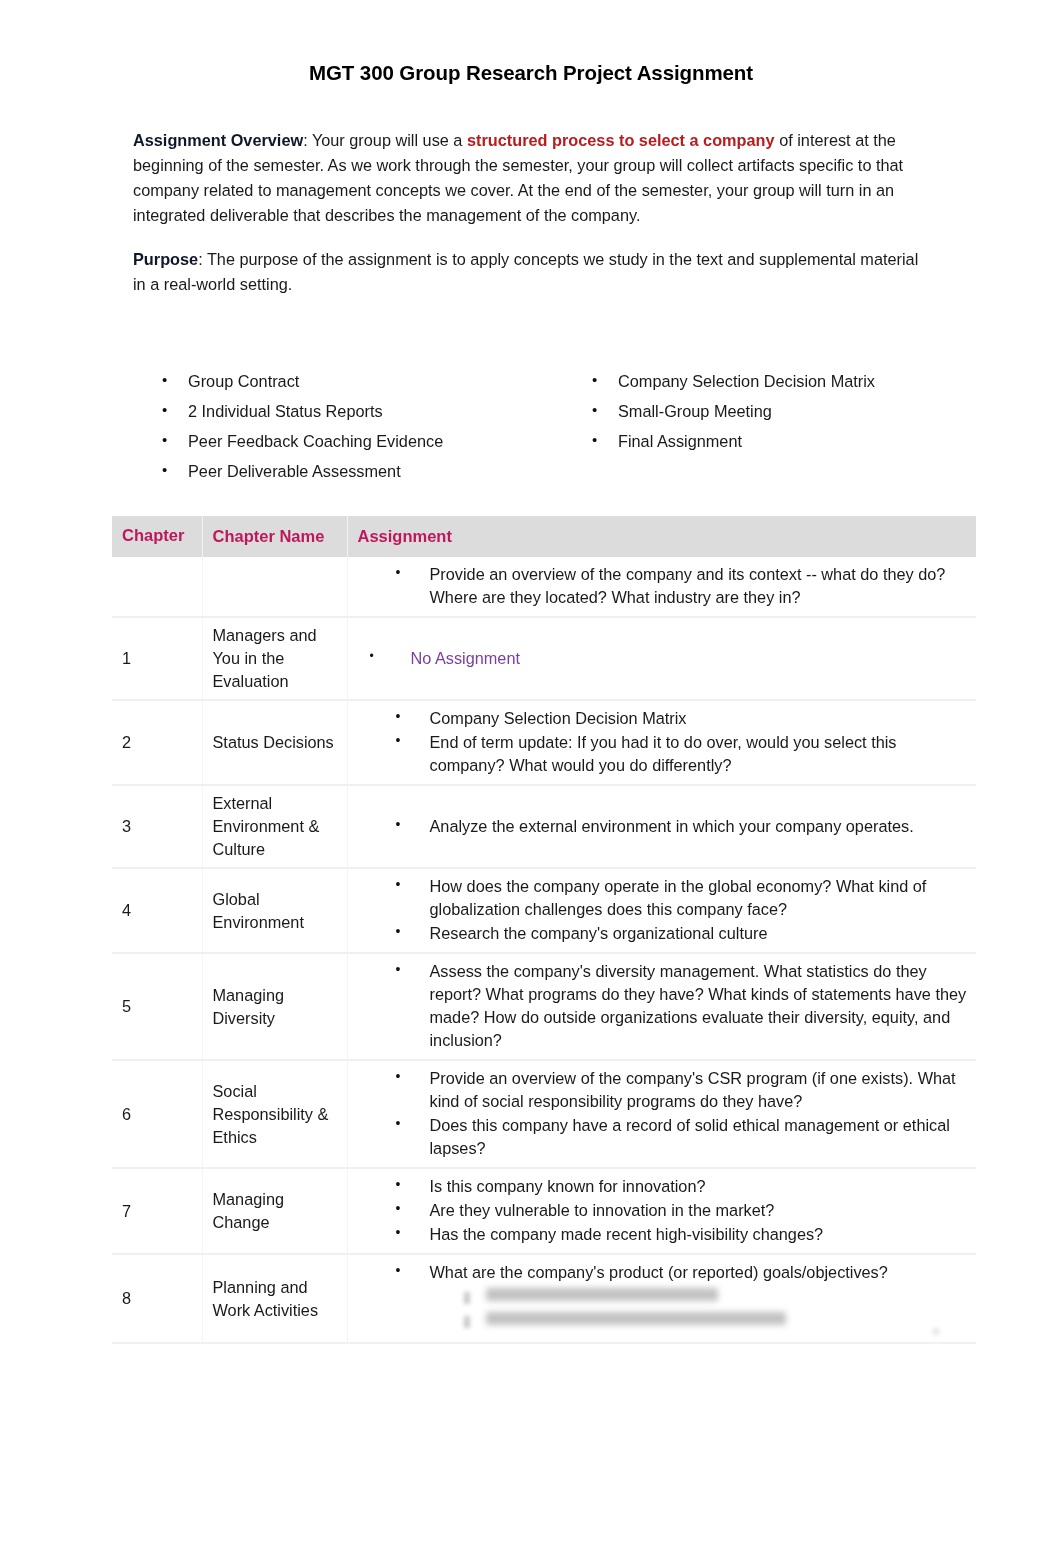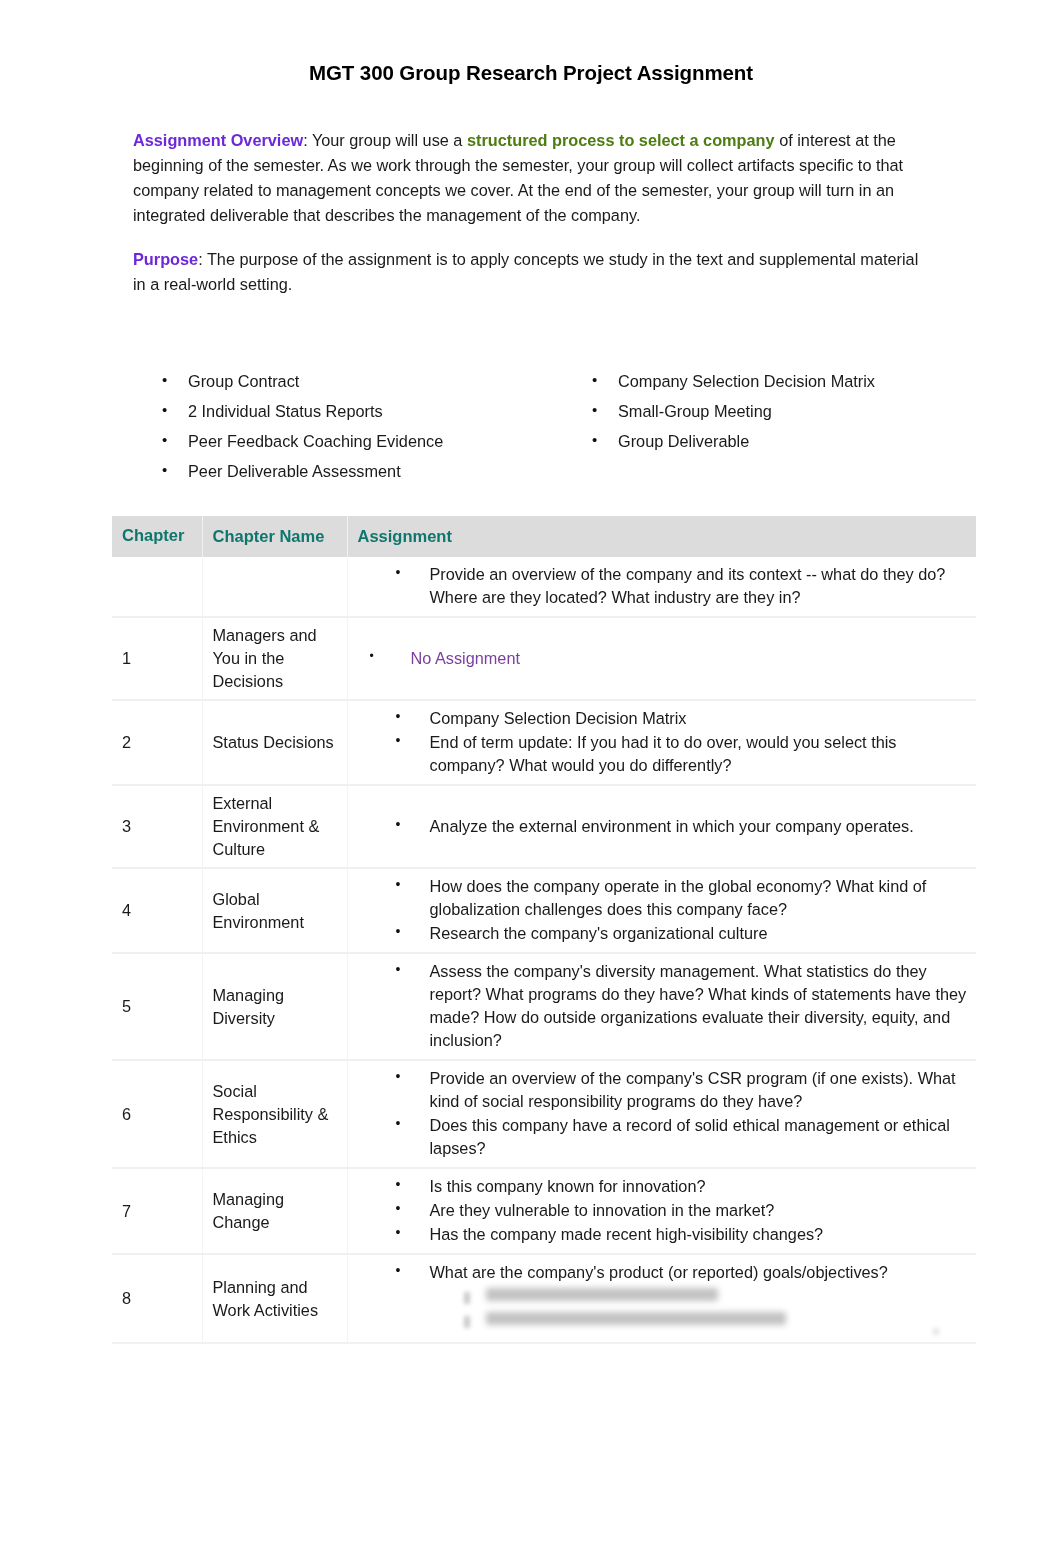--- a/index.html
+++ b/index.html
@@ -49,22 +49,22 @@
     width: 800px;
   }
   p.para {
     margin: 0 0 19px 0;
     font-size: 16.3px;
     line-height: 25px;
     text-align: left;
     color: #1a1a1a;
   }
   p.para:last-child { margin-bottom: 0; }
-  .lead { font-weight: bold; color: #6d28d9; }
-  .inline-strong { font-weight: bold; color: #4d7c0f; }
+  .lead { font-weight: bold; color: #0f172a; }
+  .inline-strong { font-weight: bold; color: #b91c1c; }
 
   
   .deliverables {
     position: absolute;
     left: 150px;
     top: 370px;
     width: 820px;
   }
   .deliv-col {
     position: absolute;
@@ -114,21 +114,21 @@
 
   table.chapters thead th {
     background: #dcdcdc;
     font-weight: bold;
     font-size: 16.5px;
     line-height: 22px;
     text-align: left;
     padding: 9px 8px 10px 10px;
     vertical-align: middle;
     border-right: 1px solid #f2f2f2;
-    color: #0f766e;
+    color: #be185d;
   }
   table.chapters thead th.th-num {
     vertical-align: top;
     width: 90px;
     word-break: break-all;
     padding-top: 8px;
   }
   table.chapters thead th:last-child { border-right: none; }
 
   table.chapters tbody td {
@@ -244,21 +244,21 @@
         <li><span class="bullet">•</span><span>Group Contract</span></li>
         <li class="gap"><span class="bullet">•</span><span>2 Individual Status Reports</span></li>
         <li><span class="bullet">•</span><span>Peer Feedback Coaching Evidence</span></li>
         <li class="gap"><span class="bullet">•</span><span>Peer Deliverable Assessment</span></li>
       </ul>
     </div>
     <div class="deliv-col right">
       <ul class="deliv-list">
         <li><span class="bullet">•</span><span>Company Selection Decision Matrix</span></li>
         <li class="gap"><span class="bullet">•</span><span>Small-Group Meeting</span></li>
-        <li><span class="bullet">•</span><span>Group Deliverable</span></li>
+        <li><span class="bullet">•</span><span>Final Assignment</span></li>
       </ul>
     </div>
   </div>
 
   <div class="tbl-wrap">
     <table class="chapters">
       <colgroup>
         <col class="c-num">
           <col class="c-name">
           <col class="c-asg">
@@ -277,21 +277,21 @@
           <td class="cell-name"></td>
           <td class="cell-asg">
             <ul class="asg-list">
               <li><span class="bullet">•</span><span>Provide an overview of the company and its context -- what do they do? Where are they located? What industry are they in?</span></li>
             </ul>
           </td>
         </tr>
 
         <tr>
           <td class="cell-num">1</td>
-          <td class="cell-name">Managers and You in the Decisions</td>
+          <td class="cell-name">Managers and You in the Evaluation</td>
           <td class="cell-asg">
             <ul class="asg-list tight">
               <li><span class="bullet">•</span><span class="noassign">No Assignment</span></li>
             </ul>
           </td>
         </tr>
 
         <tr>
           <td class="cell-num">2</td>
           <td class="cell-name">Status Decisions</td>

